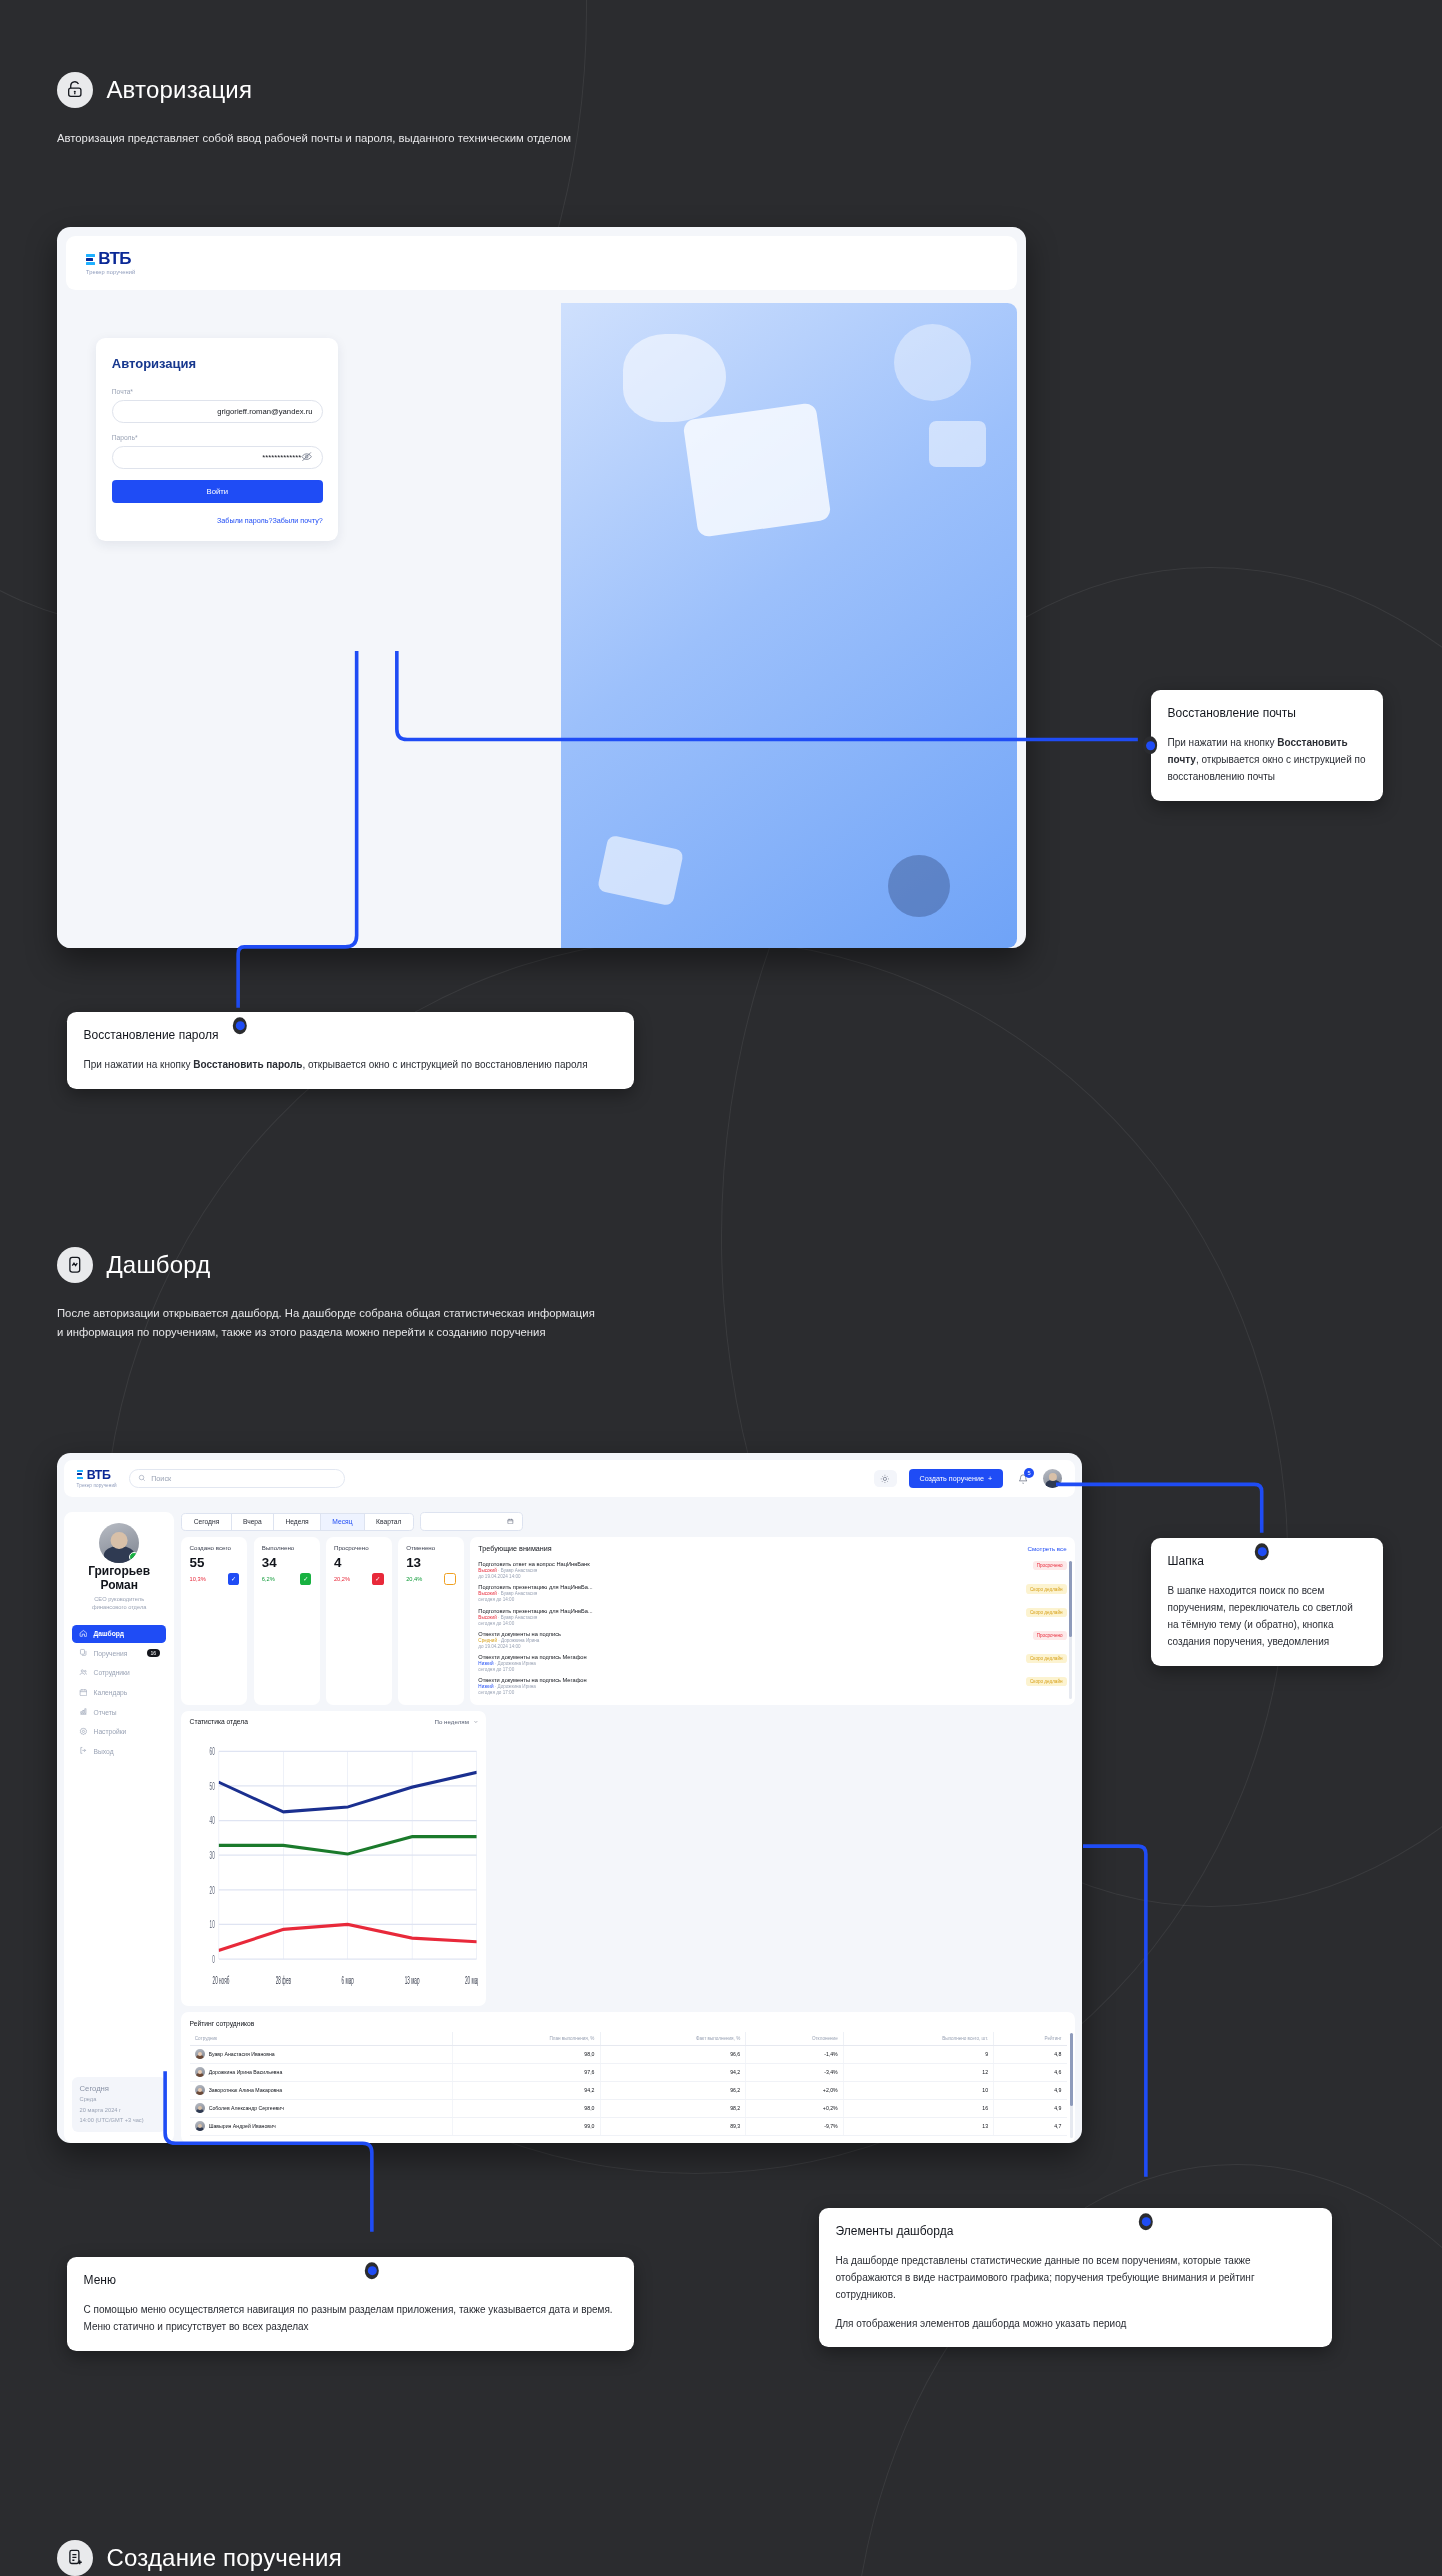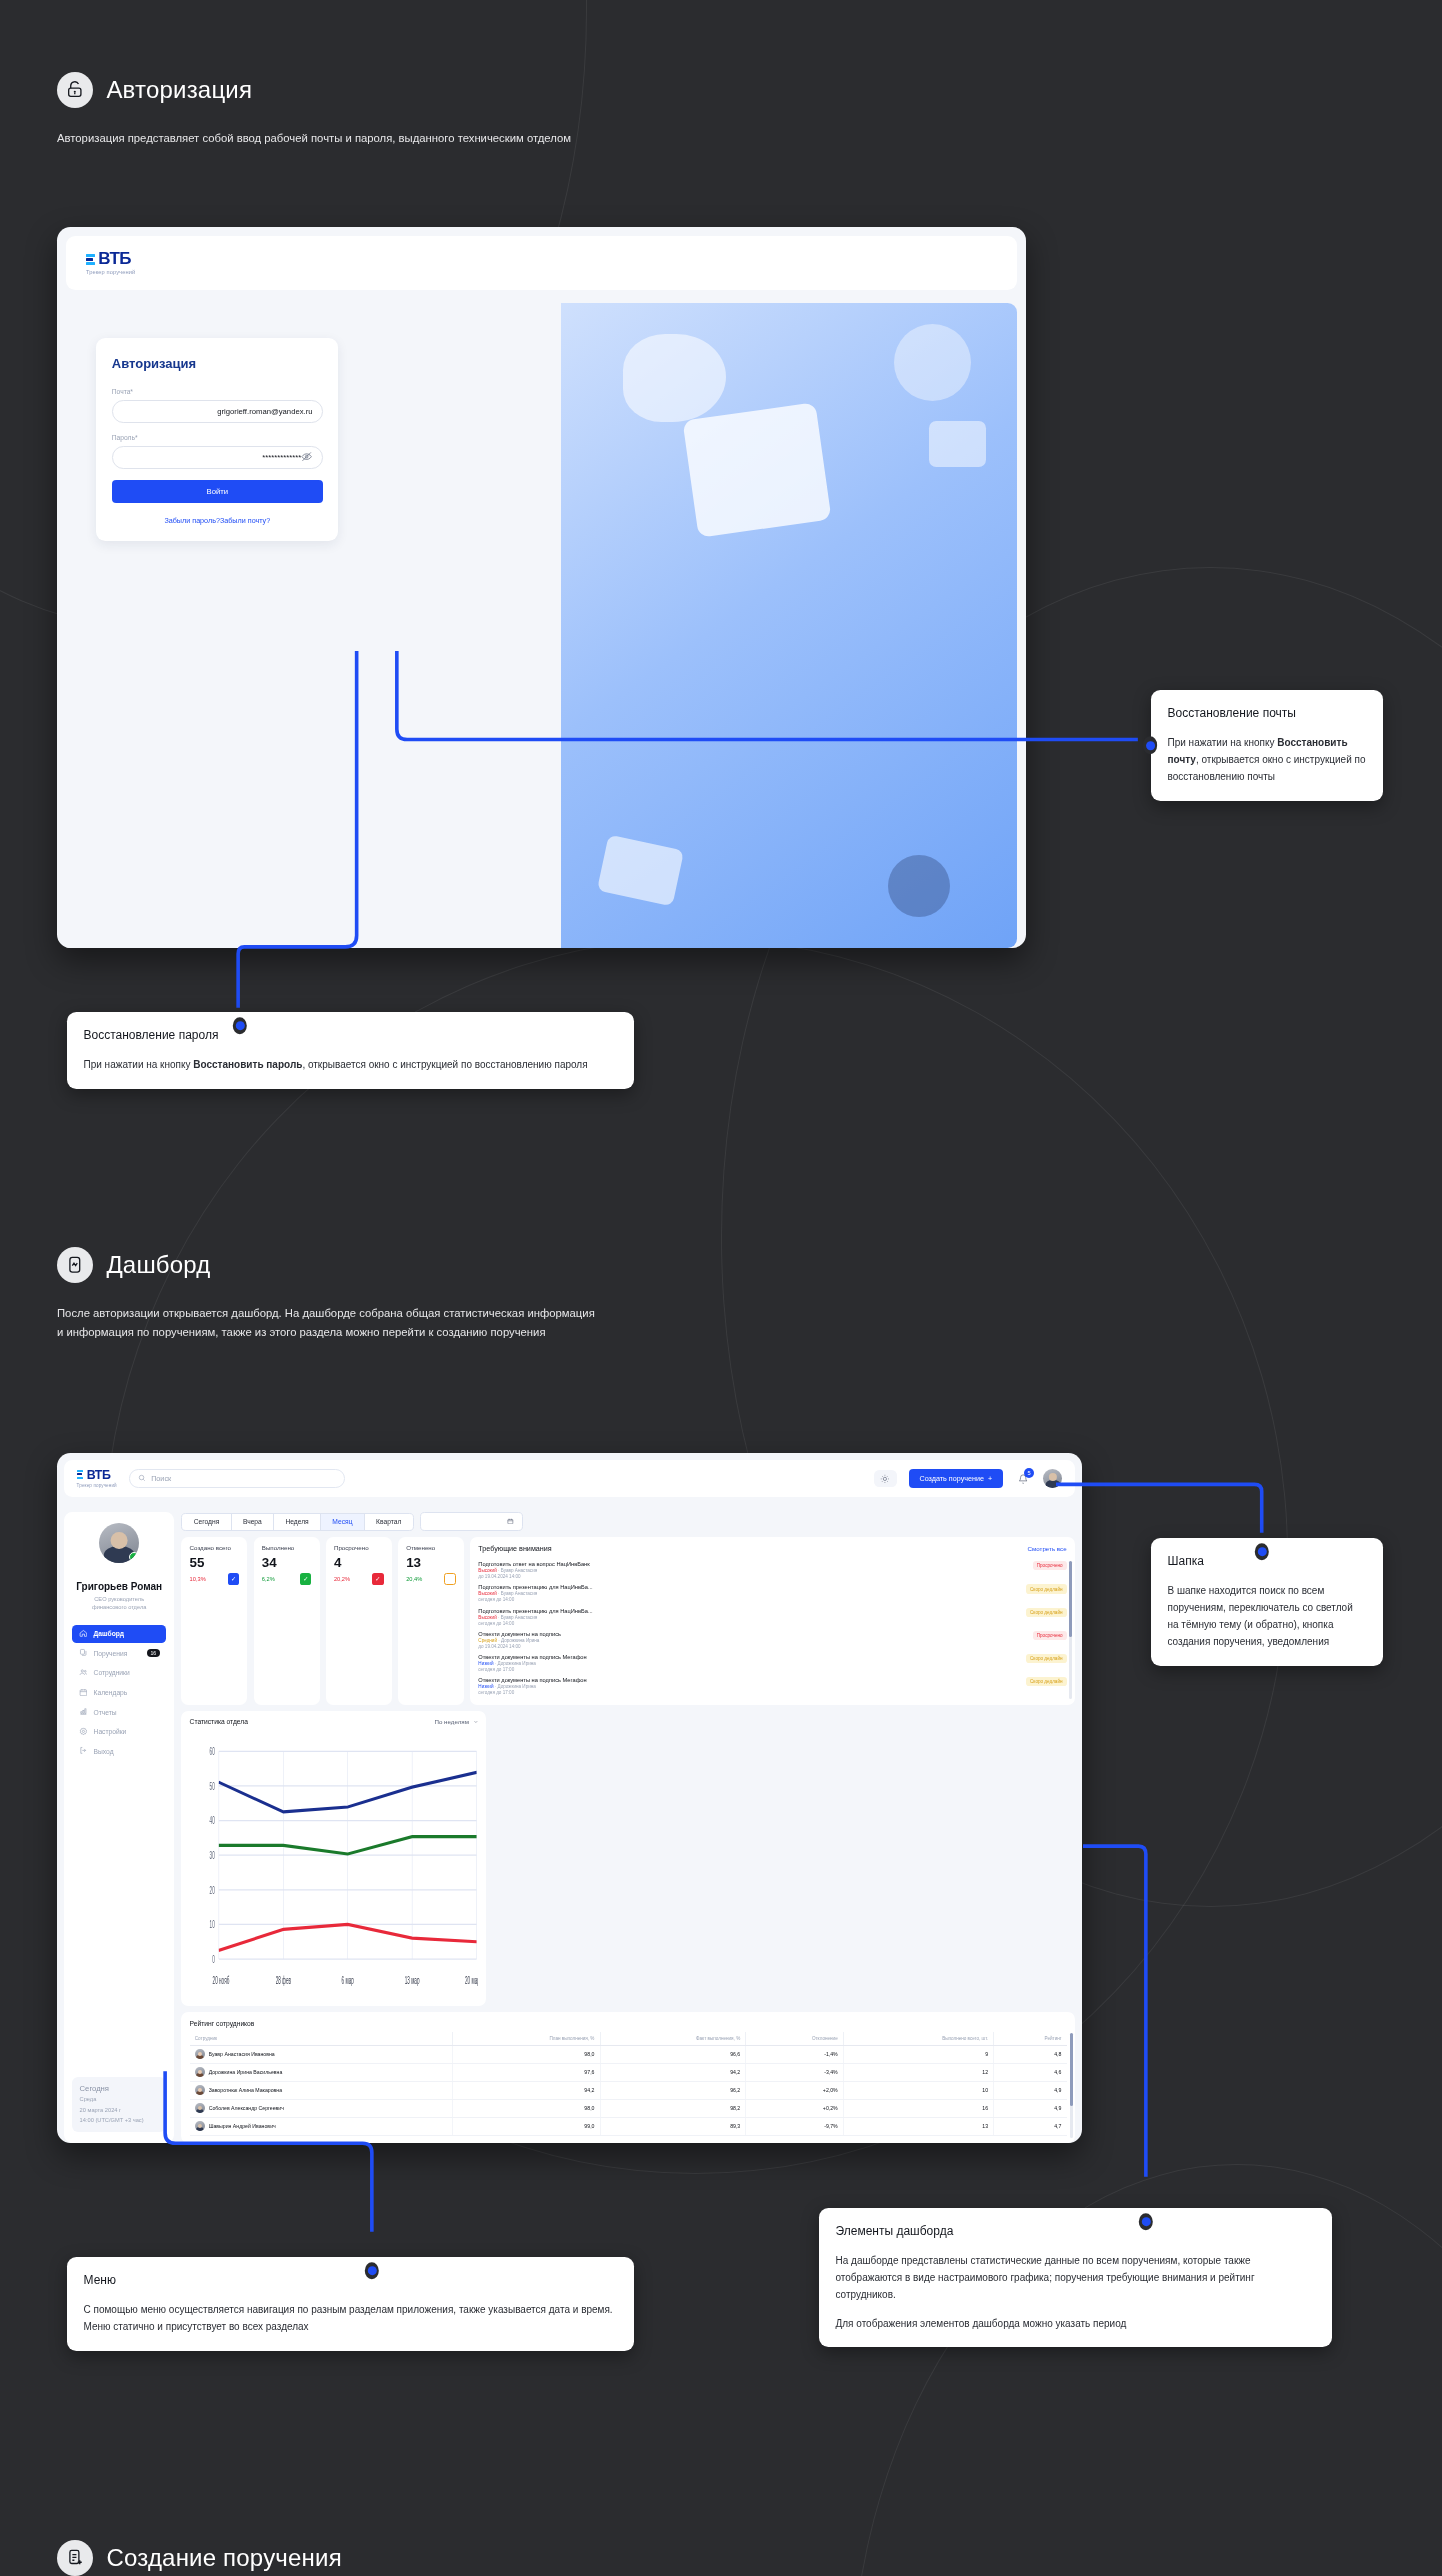--- a/index.html
+++ b/index.html
@@ -74,21 +74,21 @@
   .fld-label { font-size: 6.7px; color: #9aa3b5; margin-bottom: 4.6px; }
   .fld {
     height: 23px; border: 0.5px solid #dfe3ec; border-radius: 11.3px; display: flex;
     align-items: center; padding: 0 9.3px; font-size: 7.7px; color: #15181f; margin-bottom: 11.3px;
     justify-content: flex-end; background:#fff;
   }
   .btn-primary {
     height: 23px; border-radius: 4.1px; background: #1f4cf5; color: #fff;
     display: flex; align-items: center; justify-content: center; font-size: 7.7px; margin-top: 3.1px;
   }
-  .auth-links { display: flex; justify-content: center; margin-top: 13.4px; }
+  .auth-links { display: flex; justify-content: flex-end; margin-top: 13.4px; }
   .auth-links a { color: #1f4cf5; font-size: 7.2px; text-decoration: none; }
 
   
   .hdr {
     height: 37px; background: #fff; margin: 7.2px 7.2px 0 7.2px; border-radius: 8.2px;
     display: flex; align-items: center; padding: 0 12.4px; gap: 12.4px;
   }
   .hdr .vtb-word { font-size: 12.4px; }
   .hdr .vtb-bars i:nth-child(1){width:6.7px;} .hdr .vtb-bars i:nth-child(2){width:5.2px;} .hdr .vtb-bars i:nth-child(3){width:6.7px;}
   .hdr .vtb-bars i { height:2.1px; }
@@ -114,21 +114,21 @@
                border-radius:46% 46% 0 0; background:#2f3a52; }
   .av-f::after { background:#e8cbb3; }
   .av-f::before { background:#6c4a38; }
   .dot-online { position:absolute; right:0; bottom:1px; width: 26%; height:26%; min-width:5.7px; min-height:5.7px;
     border-radius:50%; background:#18b141; border:1px solid #fff; display:flex;align-items:center;justify-content:center; }
 
   .body-row { position: absolute; left: 7.2px; right: 7.2px; top: 52px; bottom: 7.2px; display: flex; gap: 7.2px; }
   .sidebar { width: 110px; background: #fff; border-radius: 8.2px; padding: 11.3px 8.2px; flex: none; display:flex; flex-direction:column; }
   .profile { text-align: center; }
   .profile .av { width: 40px; height: 40px; margin: 0 auto; }
-  .pname { font-size: 10px; font-weight: 700; color: #11141b; margin-top: 18px; }
+  .pname { font-size: 12px; font-weight: 700; color: #11141b; margin-top: 1px; }
   .prole { font-size: 5.7px; color: #9aa3b5; margin-top: 2.6px; line-height: 1.45; }
   .nav { margin-top: 13.4px; display: flex; flex-direction: column; gap: 2.1px; }
   .nav-item { height: 17.5px; border-radius: 4.6px; display: flex; align-items: center; gap: 6.2px; padding: 0 6.2px; font-size: 6.7px; color: #9aa3b5; }
   .nav-item.active { background: #1f4cf5; color: #fff; font-weight: 700; }
   .nav-item svg { width: 8.8px; height: 8.8px; flex: none; }
   .nav-badge { margin-left: auto; background: #14161c; color: #fff; font-size: 5.2px; border-radius: 4.6px; padding: 1px 3.6px; }
   .today { margin-top: auto; background: #f3f5fa; border-radius: 6.2px; padding: 6.7px 7.2px; }
   .today .t1 { font-size: 7.7px; color: #8a93a6; }
   .today .t2 { font-size: 5.7px; color: #9aa3b5; margin-top: 2.1px; line-height: 1.5; }
 

